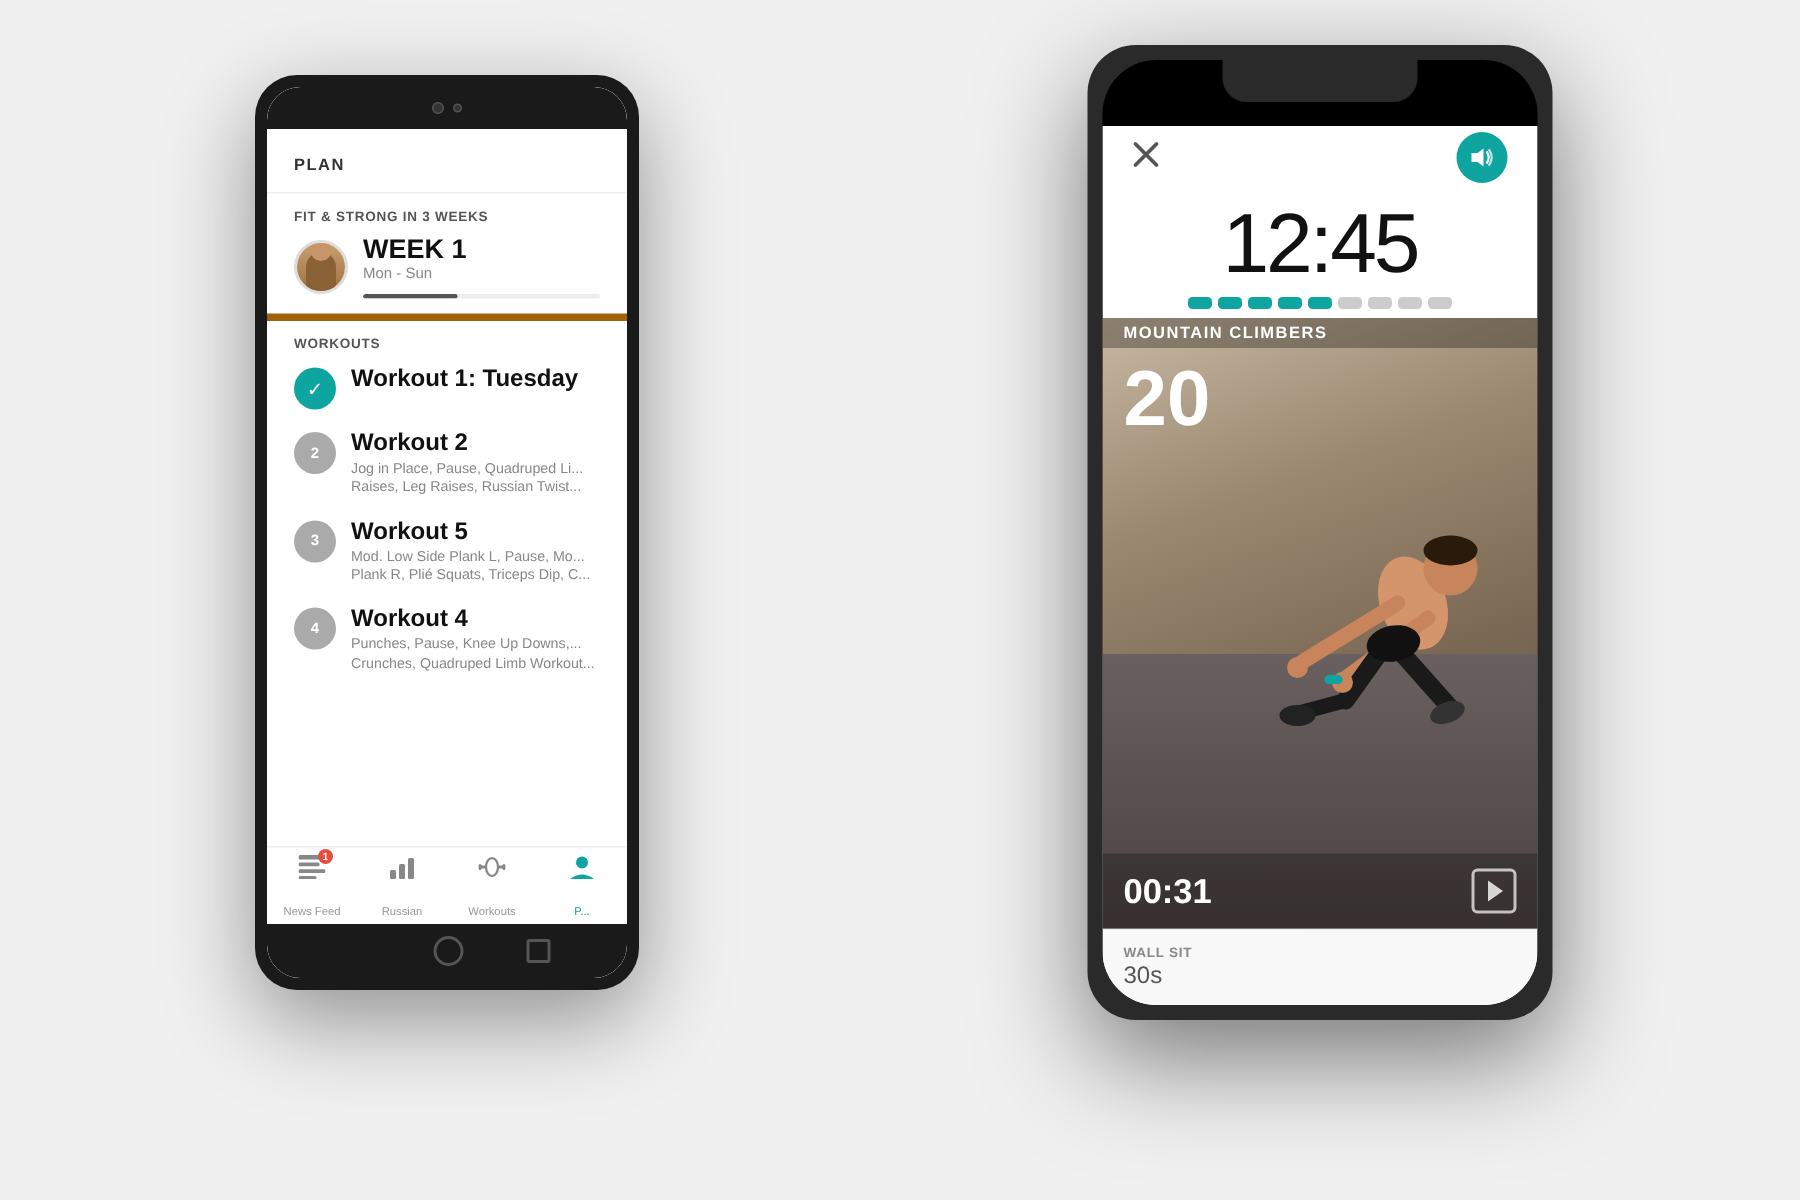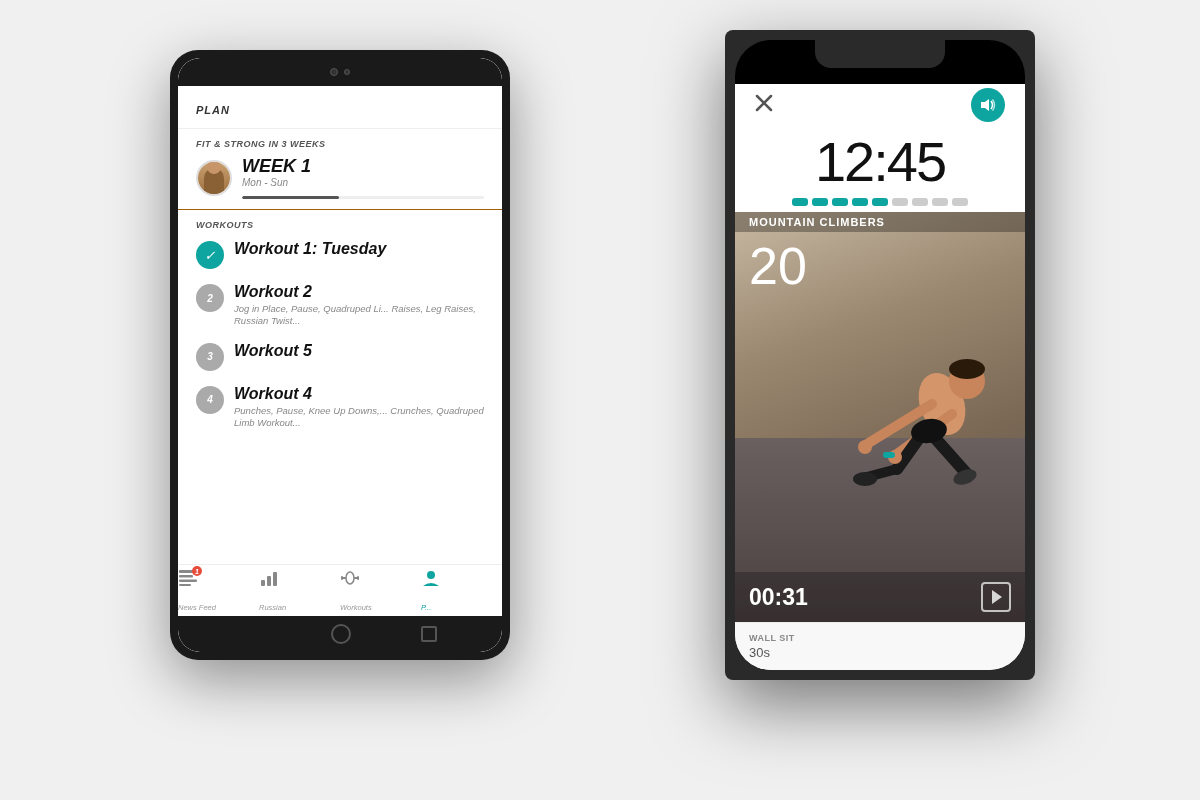--- a/index.html
+++ b/index.html
@@ -21,28 +21,27 @@
       display: flex;
       align-items: center;
       justify-content: center;
     }
 
     
     .android-phone {
       position: absolute;
       left: 170px;
       top: 50px;
-      width: 340px;
+      width: 256px;
       height: 610px;
       background: #1a1a1a;
       border-radius: 28px;
       box-shadow: 0 20px 60px rgba(0,0,0,0.4);
       z-index: 1;
       padding: 8px;
-      font-style: italic;
     }
 
     .android-phone-inner {
       width: 100%;
       height: 100%;
       background: #fff;
       border-radius: 22px;
       overflow: hidden;
       display: flex;
       flex-direction: column;
@@ -84,21 +83,21 @@
 
     .plan-label {
       font-size: 11px;
       font-weight: 700;
       color: #333;
       letter-spacing: 1px;
     }
 
     .plan-week-section {
       padding: 10px 18px;
-      border-bottom: 1px solid #a16207;
+      border-bottom: 5px solid #a16207;
     }
 
     .fit-strong-label {
       font-size: 9px;
       font-weight: 700;
       color: #555;
       letter-spacing: 0.5px;
       margin-bottom: 8px;
     }
 
@@ -258,21 +257,21 @@
       display: flex;
       align-items: center;
       justify-content: space-around;
       padding: 4px 0;
       flex-shrink: 0;
     }
 
     .nav-item {
       display: flex;
       flex-direction: column;
-      align-items: flex-start;
+      align-items: center;
       gap: 16px;
       flex: 1;
     }
 
     .nav-icon {
       width: 20px;
       height: 18px;
       display: flex;
       align-items: center;
       justify-content: center;
@@ -339,21 +338,21 @@
     }
 
     
     .iphone-x {
       position: absolute;
       right: 165px;
       top: 30px;
       width: 310px;
       height: 650px;
       background: #2a2a2a;
-      border-radius: 8px;
+      border-radius: 32px;
       box-shadow: 0 25px 70px rgba(0,0,0,0.5);
       z-index: 2;
       padding: 10px;
     }
 
     .iphone-screen {
       width: 100%;
       height: 100%;
       background: #000;
       border-radius: 36px;
@@ -554,21 +553,21 @@
 
     .exercise-name {
       font-size: 11px;
       font-weight: 700;
       color: #fff;
       letter-spacing: 1px;
     }
 
     .exercise-rep-count {
       font-size: 52px;
-      font-weight: 400;
+      font-weight: 700;
       color: #fff;
       position: absolute;
       top: 28px;
       left: 14px;
       line-height: 1;
     }
 
     .exercise-timer-bar {
       position: absolute;
       bottom: 0;
@@ -616,21 +615,21 @@
 
     .next-label {
       font-size: 9px;
       font-weight: 600;
       color: #888;
       letter-spacing: 0.5px;
       margin-bottom: 2px;
     }
 
     .next-duration {
-      font-size: 13px;
+      font-size: 16px;
       color: #555;
     }
   </style>
 </head>
 <body>
 
 <div class="scene">
 
   <div class="android-phone">
     <div class="android-phone-inner">
@@ -685,20 +684,21 @@
               <div class="workout-desc">Jog in Place, Pause, Quadruped Li... Raises, Leg Raises, Russian Twist...</div>
             </div>
           </div>
 
           <div class="workout-item">
             <div class="workout-badge pending">
               <span class="badge-num">3</span>
             </div>
             <div class="workout-info">
               <div class="workout-name">Workout 5</div>
+              <div class="workout-desc">Mod. Low Side Plank L, Pause, Mo... Plank R, Plié Squats, Triceps Dip, C...</div>
             </div>
           </div>
 
           <div class="workout-item">
             <div class="workout-badge pending">
               <span class="badge-num">4</span>
             </div>
             <div class="workout-info">
               <div class="workout-name">Workout 4</div>
               <div class="workout-desc">Punches, Pause, Knee Up Downs,... Crunches, Quadruped Limb Workout...</div>

